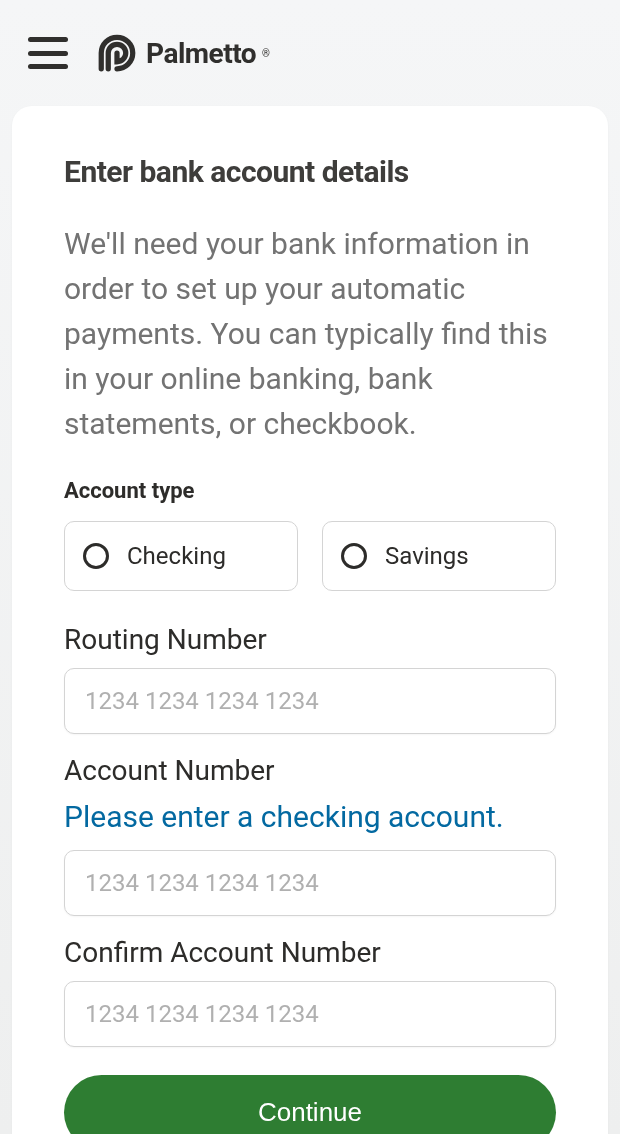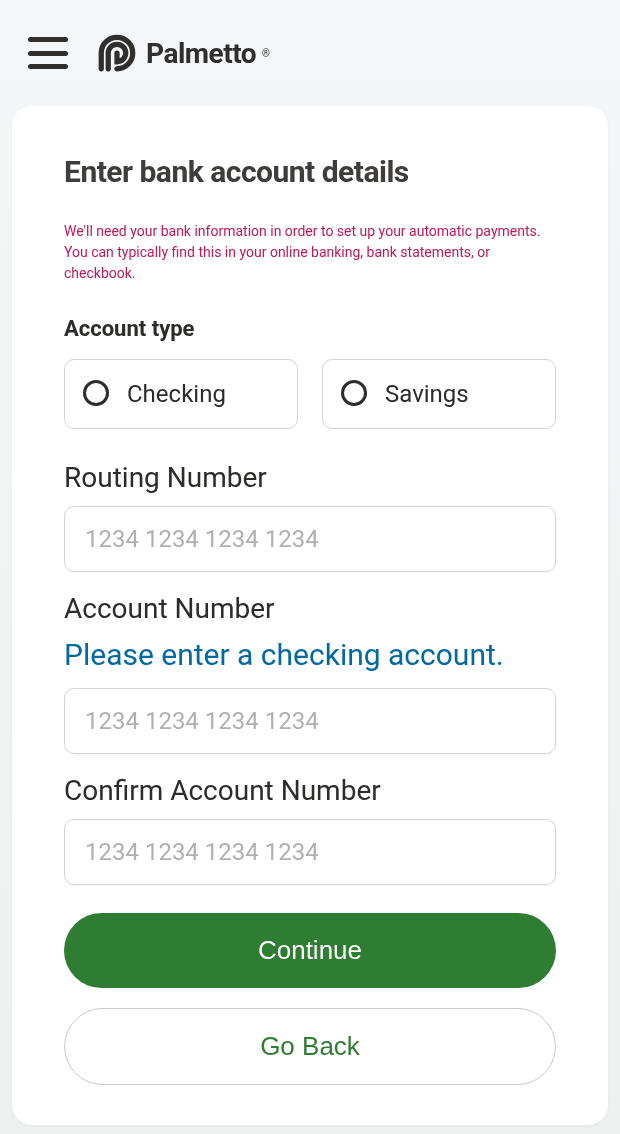--- a/index.html
+++ b/index.html
@@ -64,22 +64,22 @@
       box-shadow: 0 1px 3px rgba(0,0,0,0.04);
     }
     .page-title {
       font-size: 30px;
       font-weight: 700;
       color: #3e3d3b;
       margin-bottom: 32px;
       letter-spacing: -0.5px;
     }
     .description {
-      font-size: 14px;
-      color: #be185d;
+      font-size: 30px;
+      color: #737373;
       line-height: 1.5;
       margin-bottom: 32px;
     }
     .section-label {
       font-size: 22px;
       font-weight: 700;
       color: #2d2c2a;
       margin-bottom: 18px;
     }
     .field-label {
@@ -97,20 +97,21 @@
       display: flex;
       gap: 24px;
       margin-bottom: 32px;
     }
     .radio-option {
       flex: 1;
       border: 1px solid #d4d4d4;
       border-radius: 10px;
       padding: 20px 18px;
       display: flex;
+      align-items: center;
       gap: 18px;
       cursor: pointer;
       background: #fff;
     }
     .radio-circle {
       width: 26px;
       height: 26px;
       border: 3px solid #2d2c2a;
       border-radius: 50%;
       flex-shrink: 0;

